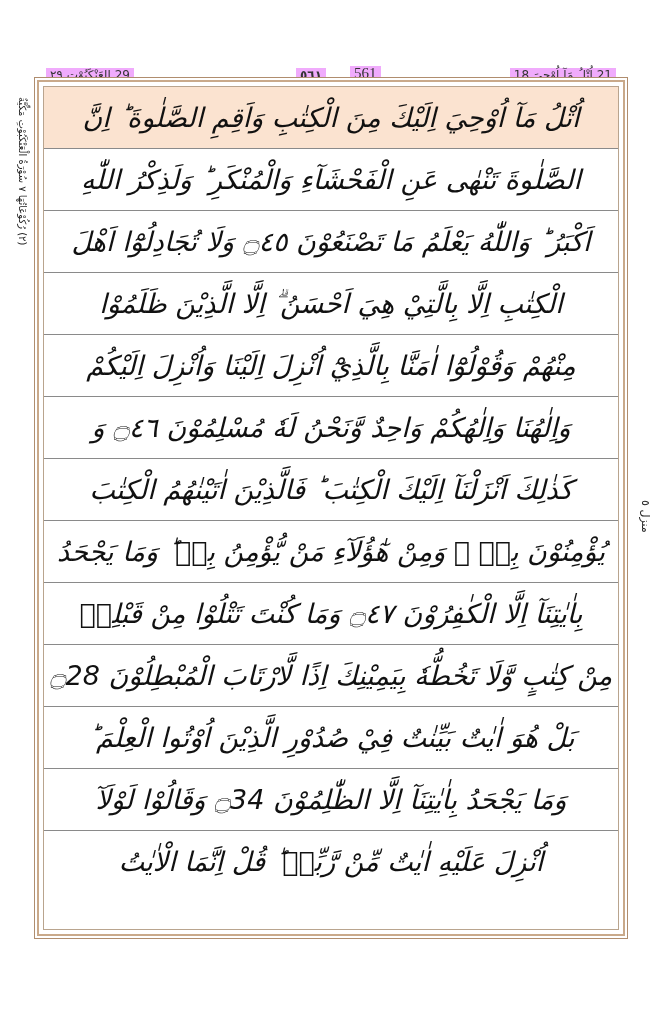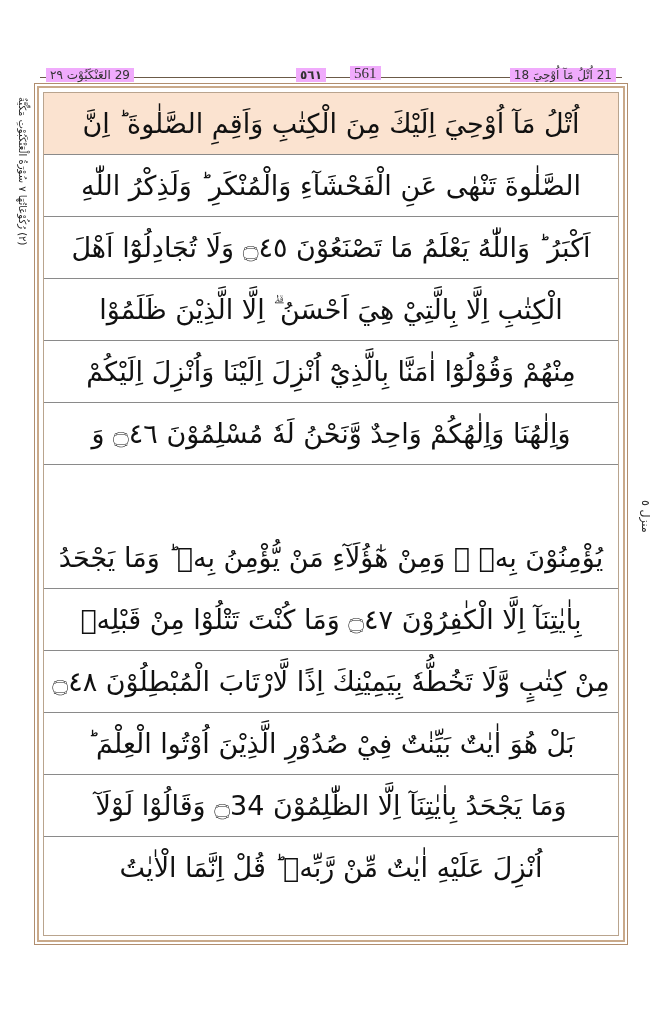--- a/index.html
+++ b/index.html
@@ -5,22 +5,22 @@
   html, body { margin:0; padding:0; }
   body { width:663px; height:1024px; background:#ffffff; position:relative; overflow:hidden;
          font-family:"DejaVu Sans", sans-serif; }
   .header { position:absolute; left:40px; top:66px; width:582px; height:20px; }
   .header .rule { position:absolute; top:11px; left:0; right:0; height:1px; background:#6b5a48; }
   .header span { position:absolute; top:2px; background:#f0abfc; padding:0 4px; color:#333; font-size:12px; line-height:14px; }
   .h-right { right:6px; direction:rtl; }
   .h-left { left:6px; direction:rtl; }
   .h-arabic-num { left:256px;font-weight:bold; }
   .h-num { left:310px; font-family:Liberation Serif, serif; font-size:15px !important; top:0 !important; }
-  .frame { position:absolute; left:37px; top:86px; width:584px; height:852px;
-           border:2px solid #c9a98a; box-shadow:0 0 0 2px #fff, 0 0 0 3px #b08d6e; background:#fff; }
+  .frame { position:absolute; left:37px; top:80px; width:584px; height:852px;
+           border:2px solid #c9a98a; box-shadow:0 0 0 2px #fff, 0 0 0 3px #b08d6e; background:#fff;font-style:italic; }
   .inner { position:absolute; left:4px; top:4px; right:4px; bottom:4px; border:1px solid #b9a48e; }
   .row { position:absolute; left:0; right:0; height:61px; border-bottom:1px solid #8a8a8a;
          direction:rtl; text-align:center; font-family:"DejaVu Sans", sans-serif; font-size:27px;
          line-height:61px; color:#111; white-space:nowrap; overflow:hidden; }
   .row.first { background:#fbe3d0; }
   .row:last-child { border-bottom:none; }
   .side-left { position:absolute; left:6px; top:95px; width:22px; height:150px;
                writing-mode:vertical-rl; font-size:10px; color:#222; direction:rtl; }
   .side-right { position:absolute; left:630px; top:483px; width:22px; height:50px;
                writing-mode:vertical-rl; font-size:11px; color:#222; direction:rtl; }
@@ -40,20 +40,21 @@
 <div class="side-right">منزل ٥</div>
 
 <div class="frame">
   <div class="inner">
     <div class="row first" style="top:0">اُتْلُ مَآ اُوْحِيَ اِلَيْكَ مِنَ الْكِتٰبِ وَاَقِمِ الصَّلٰوةَ ؕ اِنَّ</div>
     <div class="row" style="top:62px">الصَّلٰوةَ تَنْهٰى عَنِ الْفَحْشَآءِ وَالْمُنْكَرِ ؕ وَلَذِكْرُ اللّٰهِ</div>
     <div class="row" style="top:124px">اَكْبَرُ ؕ وَاللّٰهُ يَعْلَمُ مَا تَصْنَعُوْنَ ۝٤٥ وَلَا تُجَادِلُوْٓا اَهْلَ</div>
     <div class="row" style="top:186px">الْكِتٰبِ اِلَّا بِالَّتِيْ هِيَ اَحْسَنُ ۗ اِلَّا الَّذِيْنَ ظَلَمُوْا</div>
     <div class="row" style="top:248px">مِنْهُمْ وَقُوْلُوْٓا اٰمَنَّا بِالَّذِيْٓ اُنْزِلَ اِلَيْنَا وَاُنْزِلَ اِلَيْكُمْ</div>
     <div class="row" style="top:310px">وَاِلٰهُنَا وَاِلٰهُكُمْ وَاحِدٌ وَّنَحْنُ لَهٗ مُسْلِمُوْنَ ۝٤٦ وَ</div>
+    <div class="row" style="top:372px">كَذٰلِكَ اَنْزَلْنَآ اِلَيْكَ الْكِتٰبَ ؕ فَالَّذِيْنَ اٰتَيْنٰهُمُ الْكِتٰبَ</div>
     <div class="row" style="top:434px">يُؤْمِنُوْنَ بِهٖ ۚ وَمِنْ هٰٓؤُلَآءِ مَنْ يُّؤْمِنُ بِهٖ ؕ وَمَا يَجْحَدُ</div>
     <div class="row" style="top:496px">بِاٰيٰتِنَآ اِلَّا الْكٰفِرُوْنَ ۝٤٧ وَمَا كُنْتَ تَتْلُوْا مِنْ قَبْلِهٖ</div>
-    <div class="row" style="top:558px">مِنْ كِتٰبٍ وَّلَا تَخُطُّهٗ بِيَمِيْنِكَ اِذًا لَّارْتَابَ الْمُبْطِلُوْنَ ۝٤٨</div>
+    <div class="row" style="top:558px">مِنْ كِتٰبٍ وَّلَا تَخُطُّهٗ بِيَمِيْنِكَ اِذًا لَّارْتَابَ الْمُبْطِلُوْنَ ۝28</div>
     <div class="row" style="top:620px">بَلْ هُوَ اٰيٰتٌ بَيِّنٰتٌ فِيْ صُدُوْرِ الَّذِيْنَ اُوْتُوا الْعِلْمَ ؕ</div>
     <div class="row" style="top:682px">وَمَا يَجْحَدُ بِاٰيٰتِنَآ اِلَّا الظّٰلِمُوْنَ ۝34 وَقَالُوْا لَوْلَآ</div>
     <div class="row" style="top:744px">اُنْزِلَ عَلَيْهِ اٰيٰتٌ مِّنْ رَّبِّهٖ ؕ قُلْ اِنَّمَا الْاٰيٰتُ</div>
   </div>
 </div>
 
 </body></html>

